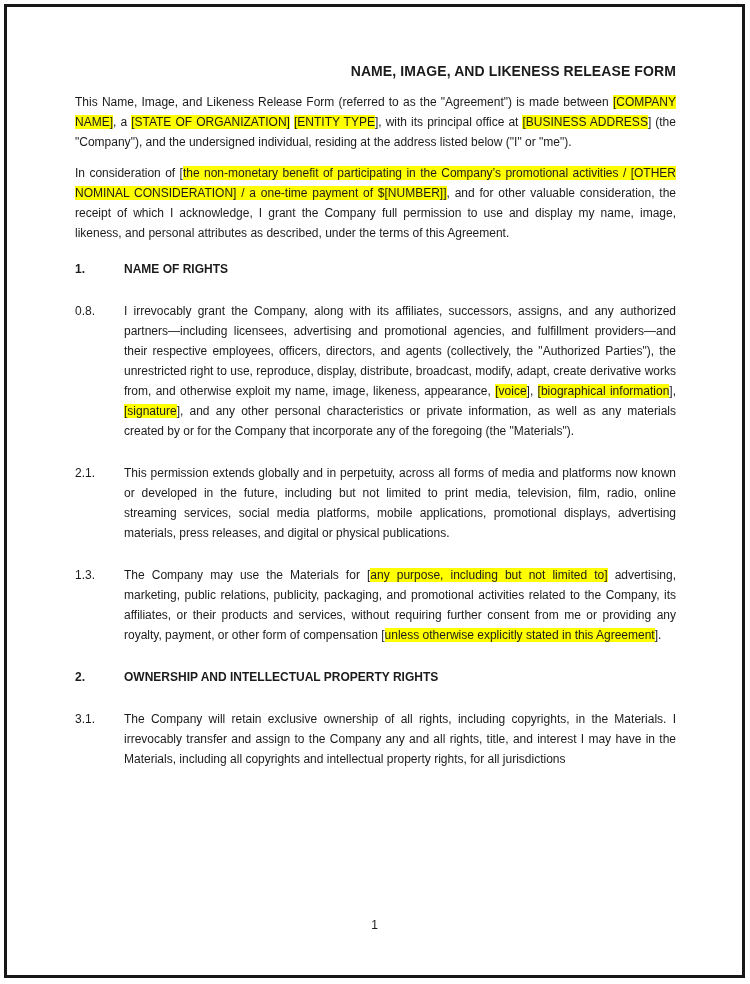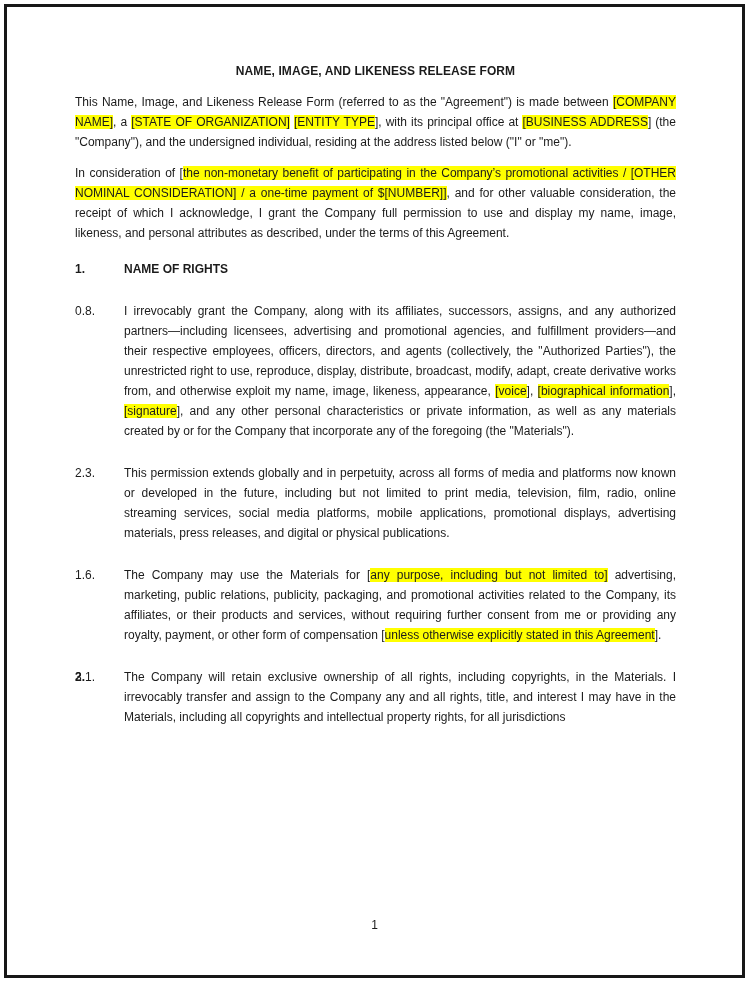--- a/index.html
+++ b/index.html
@@ -9,21 +9,21 @@
     font-size: 12px; line-height: 20px; color: var(--text, #1b1b1b);
   }
   .frame {
     position: absolute; left: 4px; top: 4px; right: 5px; bottom: 6px;
     border: 3px solid var(--border, #171717);
     background: var(--page-bg, #ffffff);
     overflow: hidden;
   }
   .content { padding: 54px 66px 0 68px; }
   .title {
-    font-size: 12px; font-weight: bold; text-align: center;
+    font-size: 14px; font-weight: bold; text-align: right;
     margin: 0 0 11px 0; letter-spacing: 0.1px;
   }
   .para { margin: 0 0 11px 0; text-align: justify; }
   .heading { position: relative; padding-left: 49px; font-weight: bold; margin: 16px 0 22px 0; }
   .clause  { position: relative; padding-left: 49px; margin: 0 0 22px 0; }
   .num { position: absolute; left: 0; top: 0; }
   .heading .num { font-weight: bold; }
   .cbody { text-align: justify; }
   .hl { background: var(--hl, #ffff00); }
   strong { font-weight: normal; }
@@ -49,31 +49,32 @@
       <span class="num">1.</span>
       <span>NAME OF RIGHTS</span>
     </div>
 
     <div class="clause">
       <span class="num">0.8.</span>
       <div class="cbody"><span>I irrevocably grant the Company, along with its affiliates, successors, assigns, and any authorized partners—including licensees, advertising and promotional agencies, and fulfillment providers—and their respective employees, officers, directors, and agents (collectively, the "</span><strong>Authorized Parties</strong><span>"), the unrestricted right to use, reproduce, display, distribute, broadcast, modify, adapt, create derivative works from, and otherwise exploit my name, image, likeness, appearance, </span><span class="hl">[voice</span><span>], </span><span class="hl">[biographical information</span><span>], </span><span class="hl">[signature</span><span>], and any other personal characteristics or private information, as well as any materials created by or for the Company that incorporate any of the foregoing (the "</span><strong>Materials</strong><span>").</span></div>
     </div>
 
     <div class="clause">
-      <span class="num">2.3.</span>
+      <span class="num">2.1.</span>
       <div class="cbody"><span>This permission extends globally and in perpetuity, across all forms of media and platforms now known or developed in the future, including but not limited to print media, television, film, radio, online streaming services, social media platforms, mobile applications, promotional displays, advertising materials, press releases, and digital or physical publications.</span></div>
     </div>
 
     <div class="clause">
-      <span class="num">1.6.</span>
+      <span class="num">1.3.</span>
       <div class="cbody"><span>The Company may use the Materials for [</span><span class="hl">any purpose, including but not limited to]</span><span> advertising, marketing, public relations, publicity, packaging, and promotional activities related to the Company, its affiliates, or their products and services, without requiring further consent from me or providing any royalty, payment, or other form of compensation [</span><span class="hl">unless otherwise explicitly stated in this Agreement</span><span>].</span></div>
     </div>
 
     <div class="heading">
       <span class="num">2.</span>
+      <span>OWNERSHIP AND INTELLECTUAL PROPERTY RIGHTS</span>
     </div>
 
     <div class="clause">
       <span class="num">3.1.</span>
       <div class="cbody"><span>The Company will retain exclusive ownership of all rights, including copyrights, in the Materials. I irrevocably transfer and assign to the Company any and all rights, title, and interest I may have in the Materials, including all copyrights and intellectual property rights, for all jurisdictions</span></div>
     </div>
 
   </div>
 
   <div class="footer">1</div>

